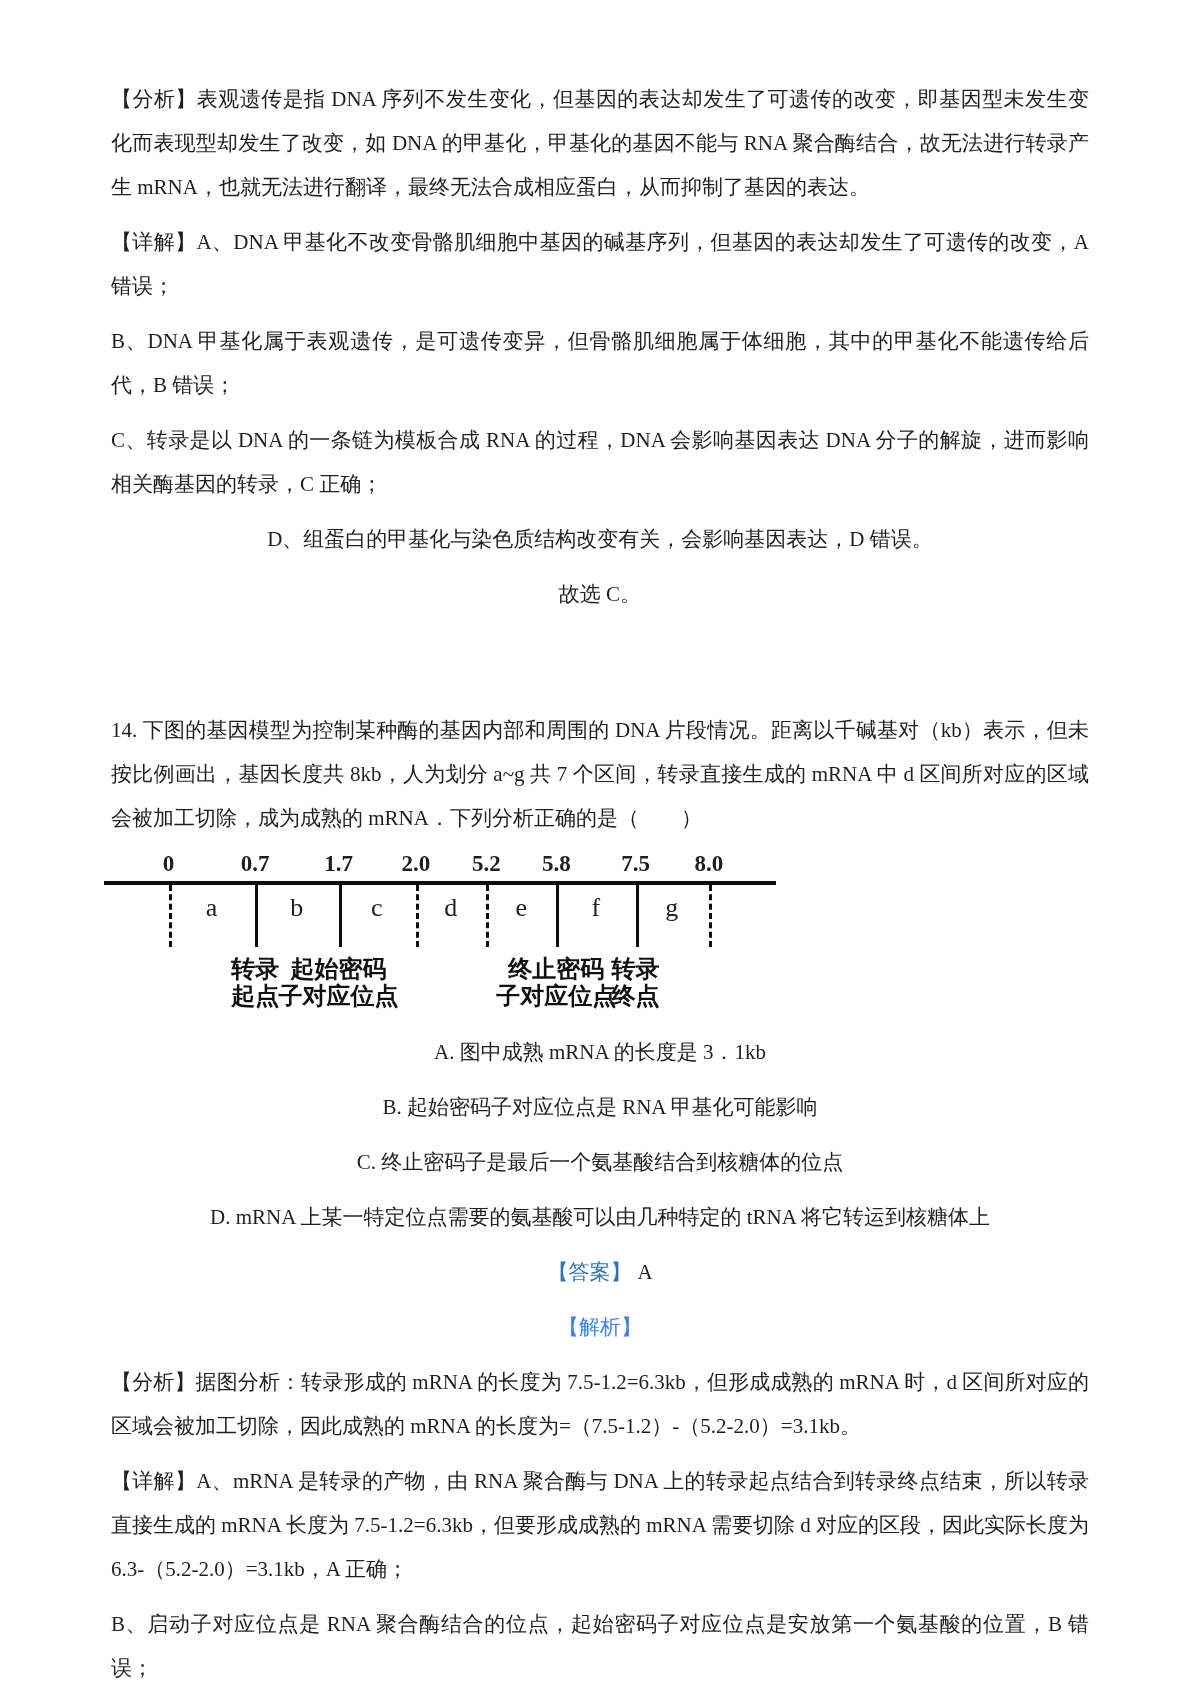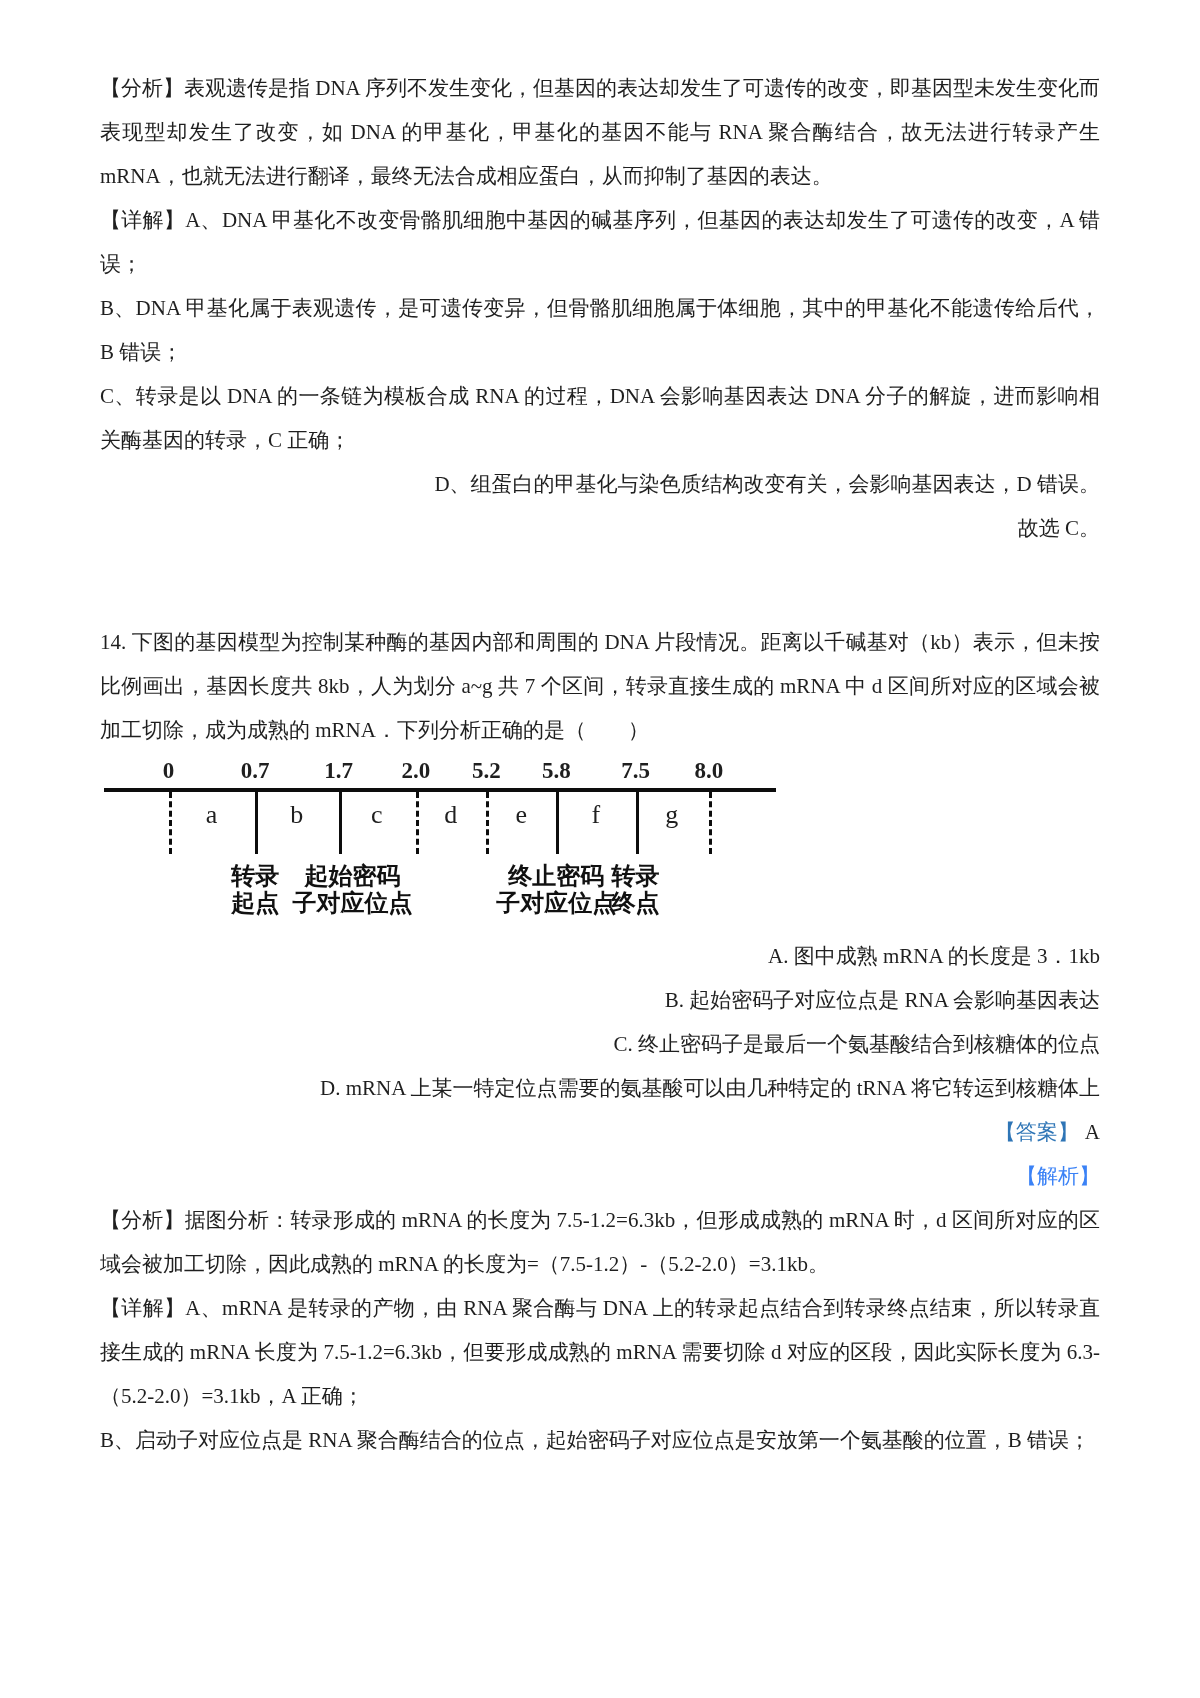--- a/index.html
+++ b/index.html
@@ -3,24 +3,24 @@
 <meta charset="utf-8">
 <style>
   html,body{margin:0;padding:0;}
   body{
     width:1200px;height:1698px;background:#ffffff;
     font-family:"Liberation Serif","DejaVu Serif",serif;
     color:#1f1f1f;position:relative;overflow:hidden;
   }
   .page{position:absolute;left:100px;top:66px;width:1000px;}
   p.para{
-    margin:0;font-size:21px;line-height:44px;
+    margin:11px;font-size:21px;line-height:44px;
     text-align:justify;
   }
-  p.single{text-align:right;}
+  p.single{text-align:center;}
   .q-gap{height:70px;}
   .blue{}
   .answer-value{margin-left:6px;}
 
   
   .diagram{
     position:relative;width:672px;height:168px;
     margin:6px 0 8px 4px;
   }
   .axis-line{
@@ -97,37 +97,37 @@
         <span class="region-letter" style="left: 51.6%;">d</span>
         <span class="region-letter" style="left: 62.1%;">e</span>
         <span class="region-letter" style="left: 73.2%;">f</span>
         <span class="region-letter" style="left: 84.5%;">g</span>
       </div>
     <div id="annotations-layer">
         <div class="annotation" style="left: 22.5%;">
           <div>转录</div>
           <div>起点</div>
         </div>
-        <div class="annotation" style="left: 34.9%; margin-left: 14px;">
+        <div class="annotation" style="left: 34.9%;">
           <div>起始密码</div>
           <div>子对应位点</div>
         </div>
         <div class="annotation" style="left: 67.3%;">
           <div>终止密码</div>
           <div>子对应位点</div>
         </div>
         <div class="annotation" style="left: 79.1%;">
           <div>转录</div>
           <div>终点</div>
         </div>
       </div>
   </div>
 
   <p class="para single">A. 图中成熟 mRNA 的长度是 3．1kb</p>
-  <p class="para single">B. 起始密码子对应位点是 RNA 会影响基因表达</p>
+  <p class="para single">B. 起始密码子对应位点是 RNA 甲基化可能影响</p>
   <p class="para single">C. 终止密码子是最后一个氨基酸结合到核糖体的位点</p>
   <p class="para single">D. mRNA 上某一特定位点需要的氨基酸可以由几种特定的 tRNA 将它转运到核糖体上</p>
 
   <p class="para single">
     <span class="blue" style="color: rgb(46, 117, 182);">【答案】</span><span class="answer-value">A</span>
   </p>
 
   <p class="para single">
     <span class="blue" style="color: #3b82f6;">【解析】</span>
   </p>

